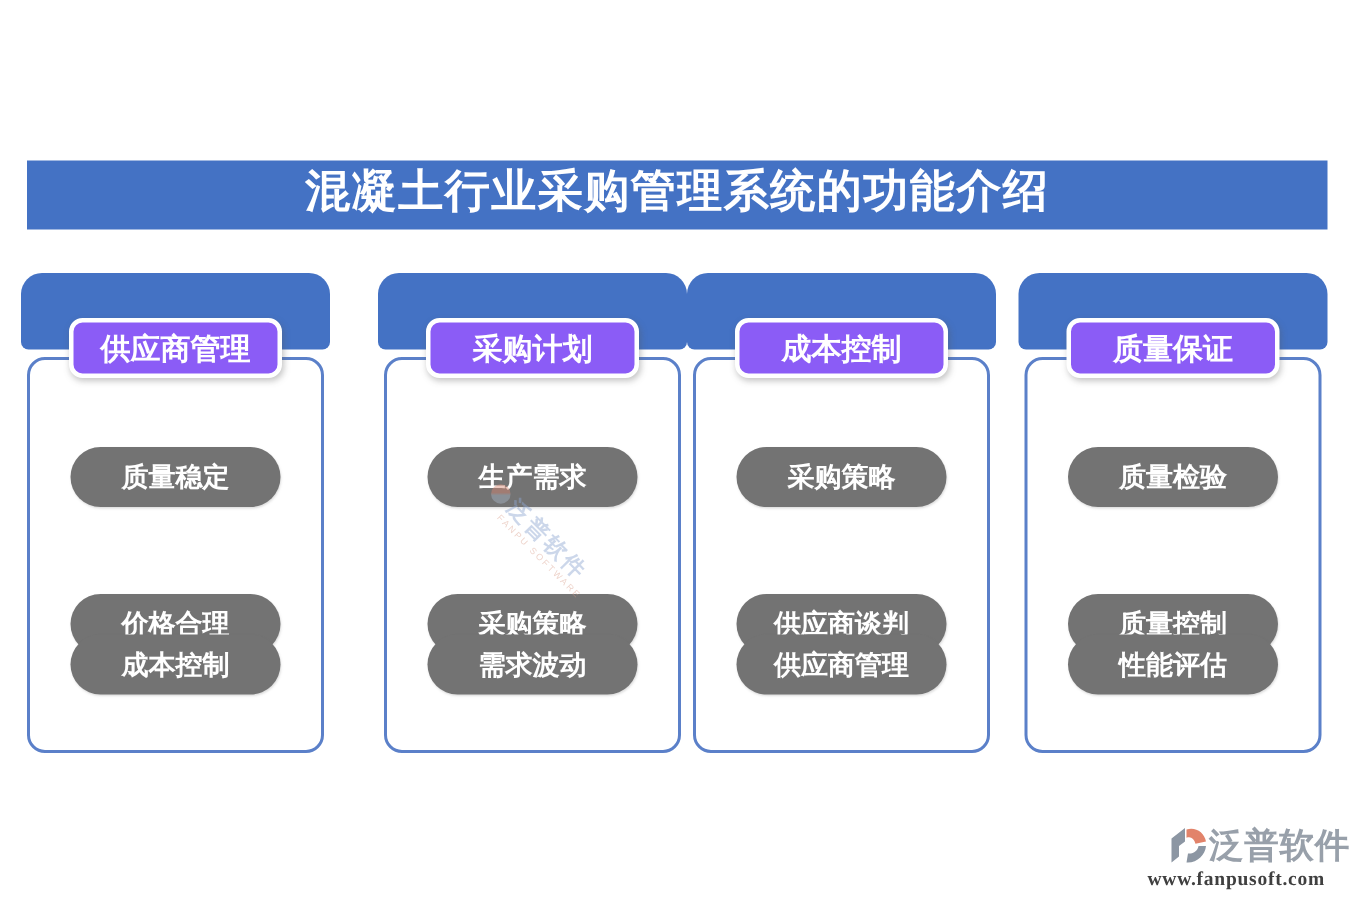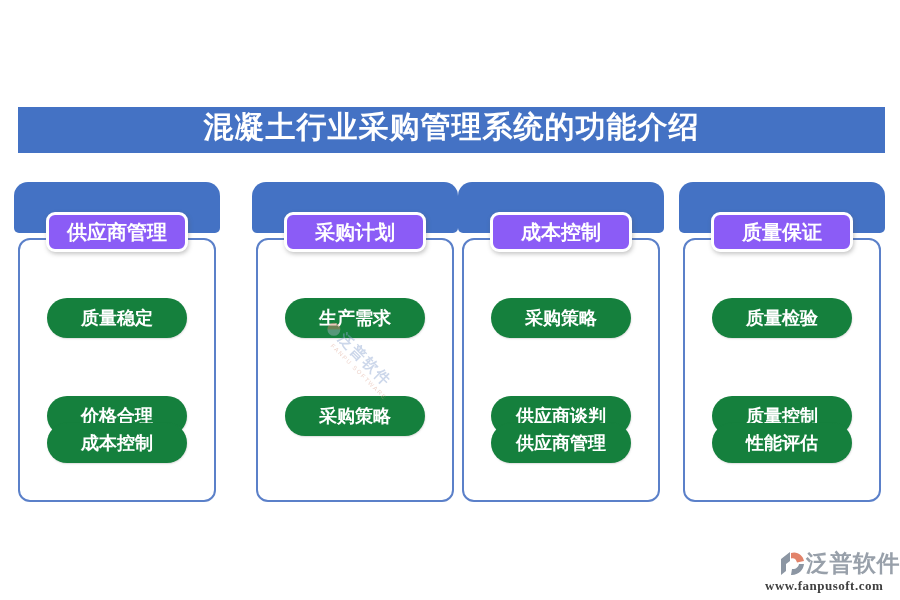--- a/index.html
+++ b/index.html
@@ -72,21 +72,21 @@
     color: #ffffff;
     font-size: 20px;
     font-weight: bold;
     white-space: nowrap;
   }
   .pill {
     position: absolute;
     left: 50%;
     transform: translateX(-50%);
     width: 140px; height: 40px;
-    background: #15803d;
+    background: #737373;
     border-radius: 20px;
     display: flex; align-items: center; justify-content: center;
     z-index: 3;
     box-shadow: 0.5px 1px 1.5px rgba(120,120,120,0.25);
   }
   .pill-1 { top: 116px; }
   .pill-2 { top: 178px; margin-top: 36px; }
   .pill-3 { top: 241px; }
   .pill .pill-text {
     color: #ffffff;
@@ -185,20 +185,23 @@
   <div class="col-tab"></div>
   <div class="col-card"></div>
   <div class="col-header">
     <span class="col-header-text">采购计划</span>
   </div>
   <div class="pill pill-1">
     <span class="pill-text">生产需求</span>
   </div>
   <div class="pill pill-2">
     <span class="pill-text">采购策略</span>
+  </div>
+  <div class="pill pill-3">
+    <span class="pill-text">需求波动</span>
   </div>
 </div>
 
 <div class="column col-3">
   <div class="col-tab"></div>
   <div class="col-card"></div>
   <div class="col-header">
     <span class="col-header-text">成本控制</span>
   </div>
   <div class="pill pill-1">

